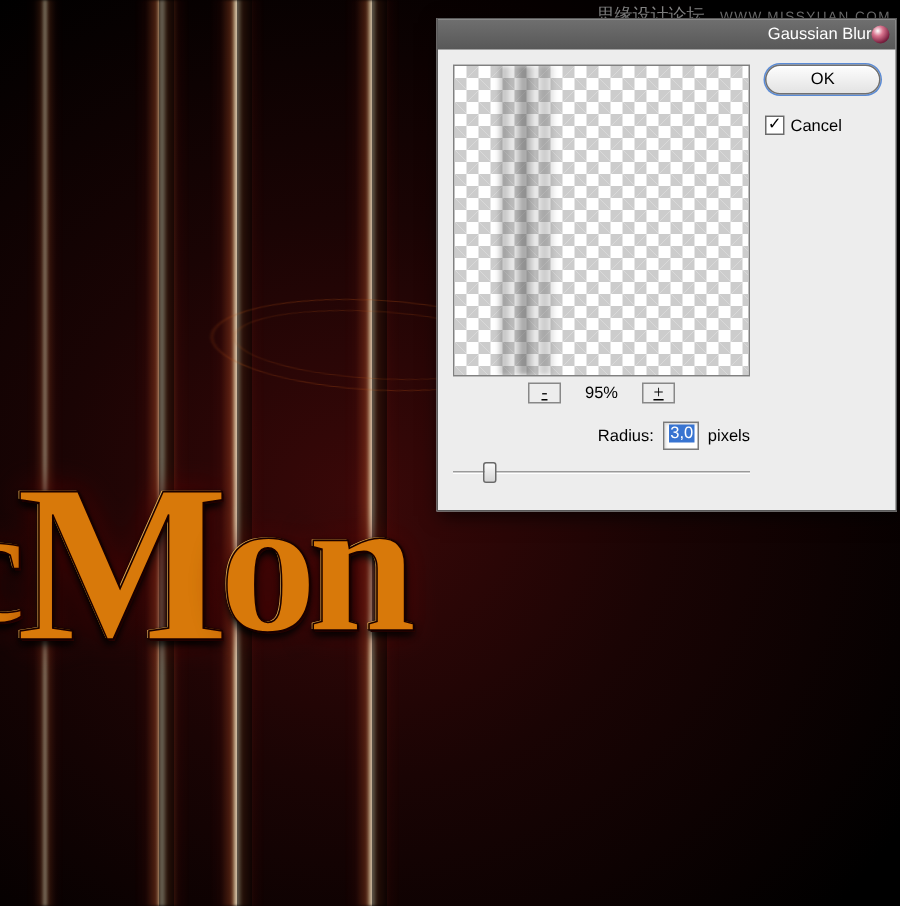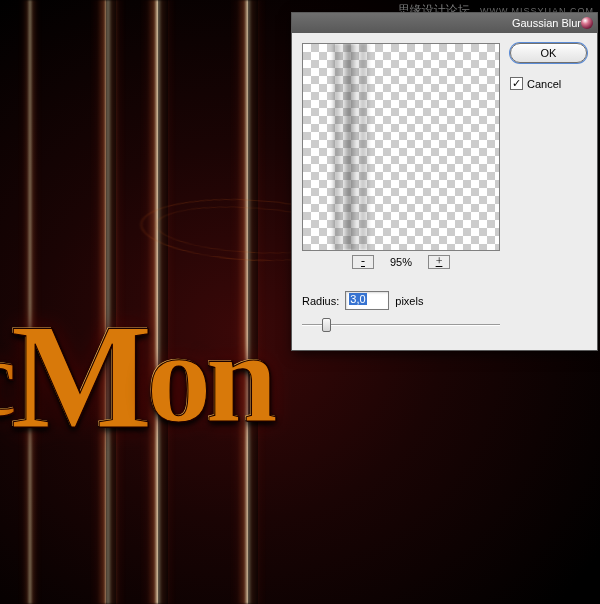--- a/index.html
+++ b/index.html
@@ -199,25 +199,26 @@
       text-decoration: underline;
       font-size: 12px;
       font-family: "Times New Roman", serif;
     }
     .zoom-label { padding: 0 6px; }
     
     .radius-row {
       display: flex;
       align-items: center;
       gap: 6px;
-      margin-top: 22px;
-      font-size: 11px;
+      margin-top: 12px;
+      font-size: 11px;
+      justify-content: flex-end;
     }
     .radius-input {
-      width: 44px;
+      width: 24px;
       height: 19px;
       border: 1px solid #7a7a7a;
       background: #fff;
       font-size: 11px;
       padding: 1px 3px;
       box-shadow: inset 1px 1px 2px rgba(0,0,0,0.15);
     }
     .radius-input .sel {
       background: #3874d1;
       color: #fff;

